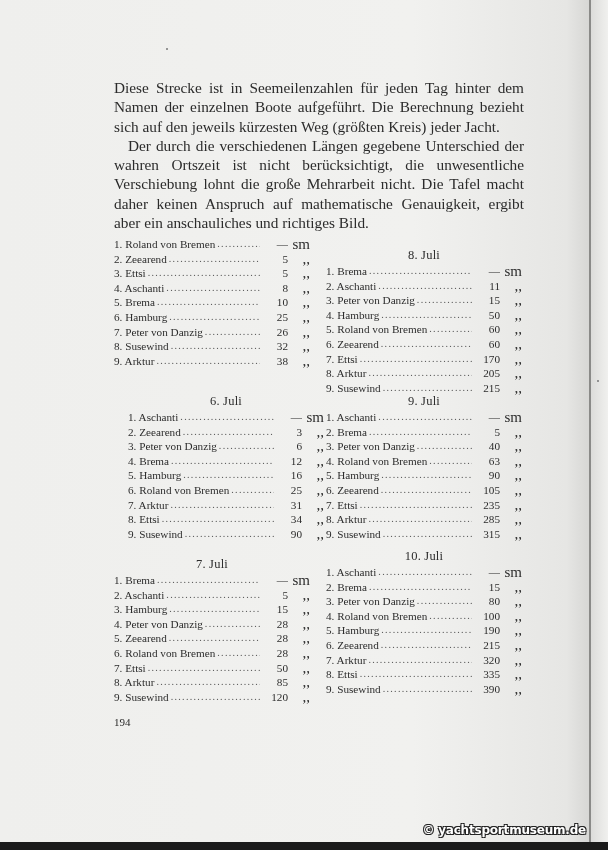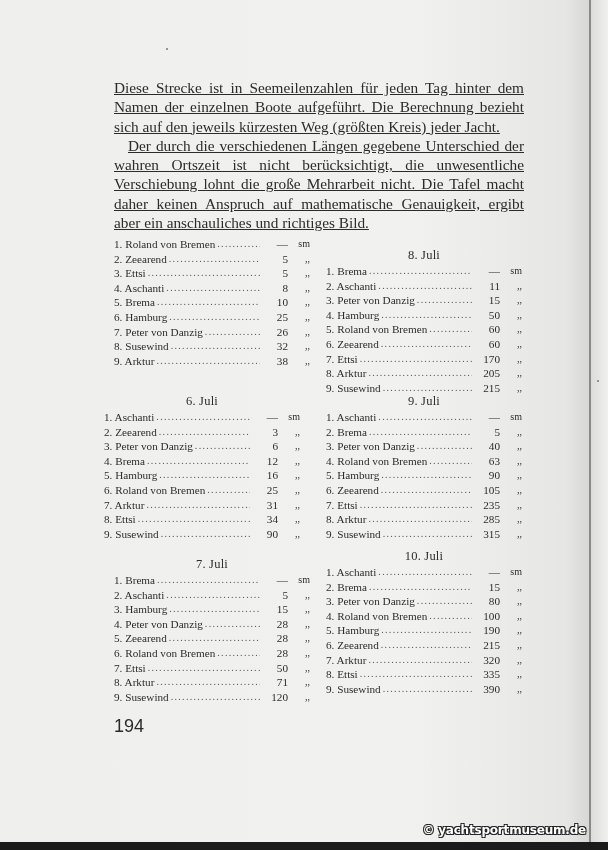--- a/index.html
+++ b/index.html
@@ -46,21 +46,20 @@
       top: 78px;
       width: 410px;
       font-family: "Liberation Serif", "DejaVu Serif", serif;
       font-size: 15.3px;
       line-height: 19.3px;
       text-align: justify;
       color: #2b2b2b;
     }
     .intro p {
       margin: 0;
-      text-decoration: underline;
     }
     .intro p + p {
       text-indent: 14px;
     }
     .table-block {
       position: absolute;
       width: 196px;
       font-family: "Liberation Serif", "DejaVu Serif", serif;
       color: #2c2c2c;
     }
@@ -93,28 +92,28 @@
     .row .dots::before {
       content: "..................................................";
     }
     .row .val {
       flex: 0 0 26px;
       text-align: right;
     }
     .row .unit {
       flex: 0 0 22px;
       text-align: right;
-      font-size: 10px;
+      font-size: 15px;
     }
     .page-number {
       position: absolute;
       left: 114px;
       top: 716px;
-      font-family: Liberation Sans, sans-serif;
-      font-size: 18px;
+      font-family: Liberation Serif, serif;
+      font-size: 11px;
       color: #2a2a2a;
     }
     .watermark {
       position: absolute;
       right: 22px;
       top: 823px;
       font-family: "DejaVu Sans", "Liberation Sans", sans-serif;
       font-weight: bold;
       font-size: 12px;
       color: #ffffff;
@@ -196,21 +195,21 @@
       </div>
       <div class="row">
         <span class="name">9. Arktur</span>
         <span class="dots"></span>
         <span class="val">38</span>
         <span class="unit">,,</span>
       </div>
     </div>
 </div>
 
-<div class="table-block" style="left:104px; top:392px;">
+<div class="table-block" style="left:128px; top:392px;">
   <div class="table-title">6. Juli</div>
   <div class="rows">
       <div class="row">
         <span class="name">1. Aschanti</span>
         <span class="dots"></span>
         <span class="val">—</span>
         <span class="unit">sm</span>
       </div>
       <div class="row">
         <span class="name">2. Zeearend</span>
@@ -304,21 +303,21 @@
       </div>
       <div class="row">
         <span class="name">7. Ettsi</span>
         <span class="dots"></span>
         <span class="val">50</span>
         <span class="unit">,,</span>
       </div>
       <div class="row">
         <span class="name">8. Arktur</span>
         <span class="dots"></span>
-        <span class="val">71</span>
+        <span class="val">85</span>
         <span class="unit">,,</span>
       </div>
       <div class="row">
         <span class="name">9. Susewind</span>
         <span class="dots"></span>
         <span class="val">120</span>
         <span class="unit">,,</span>
       </div>
     </div>
 </div>

